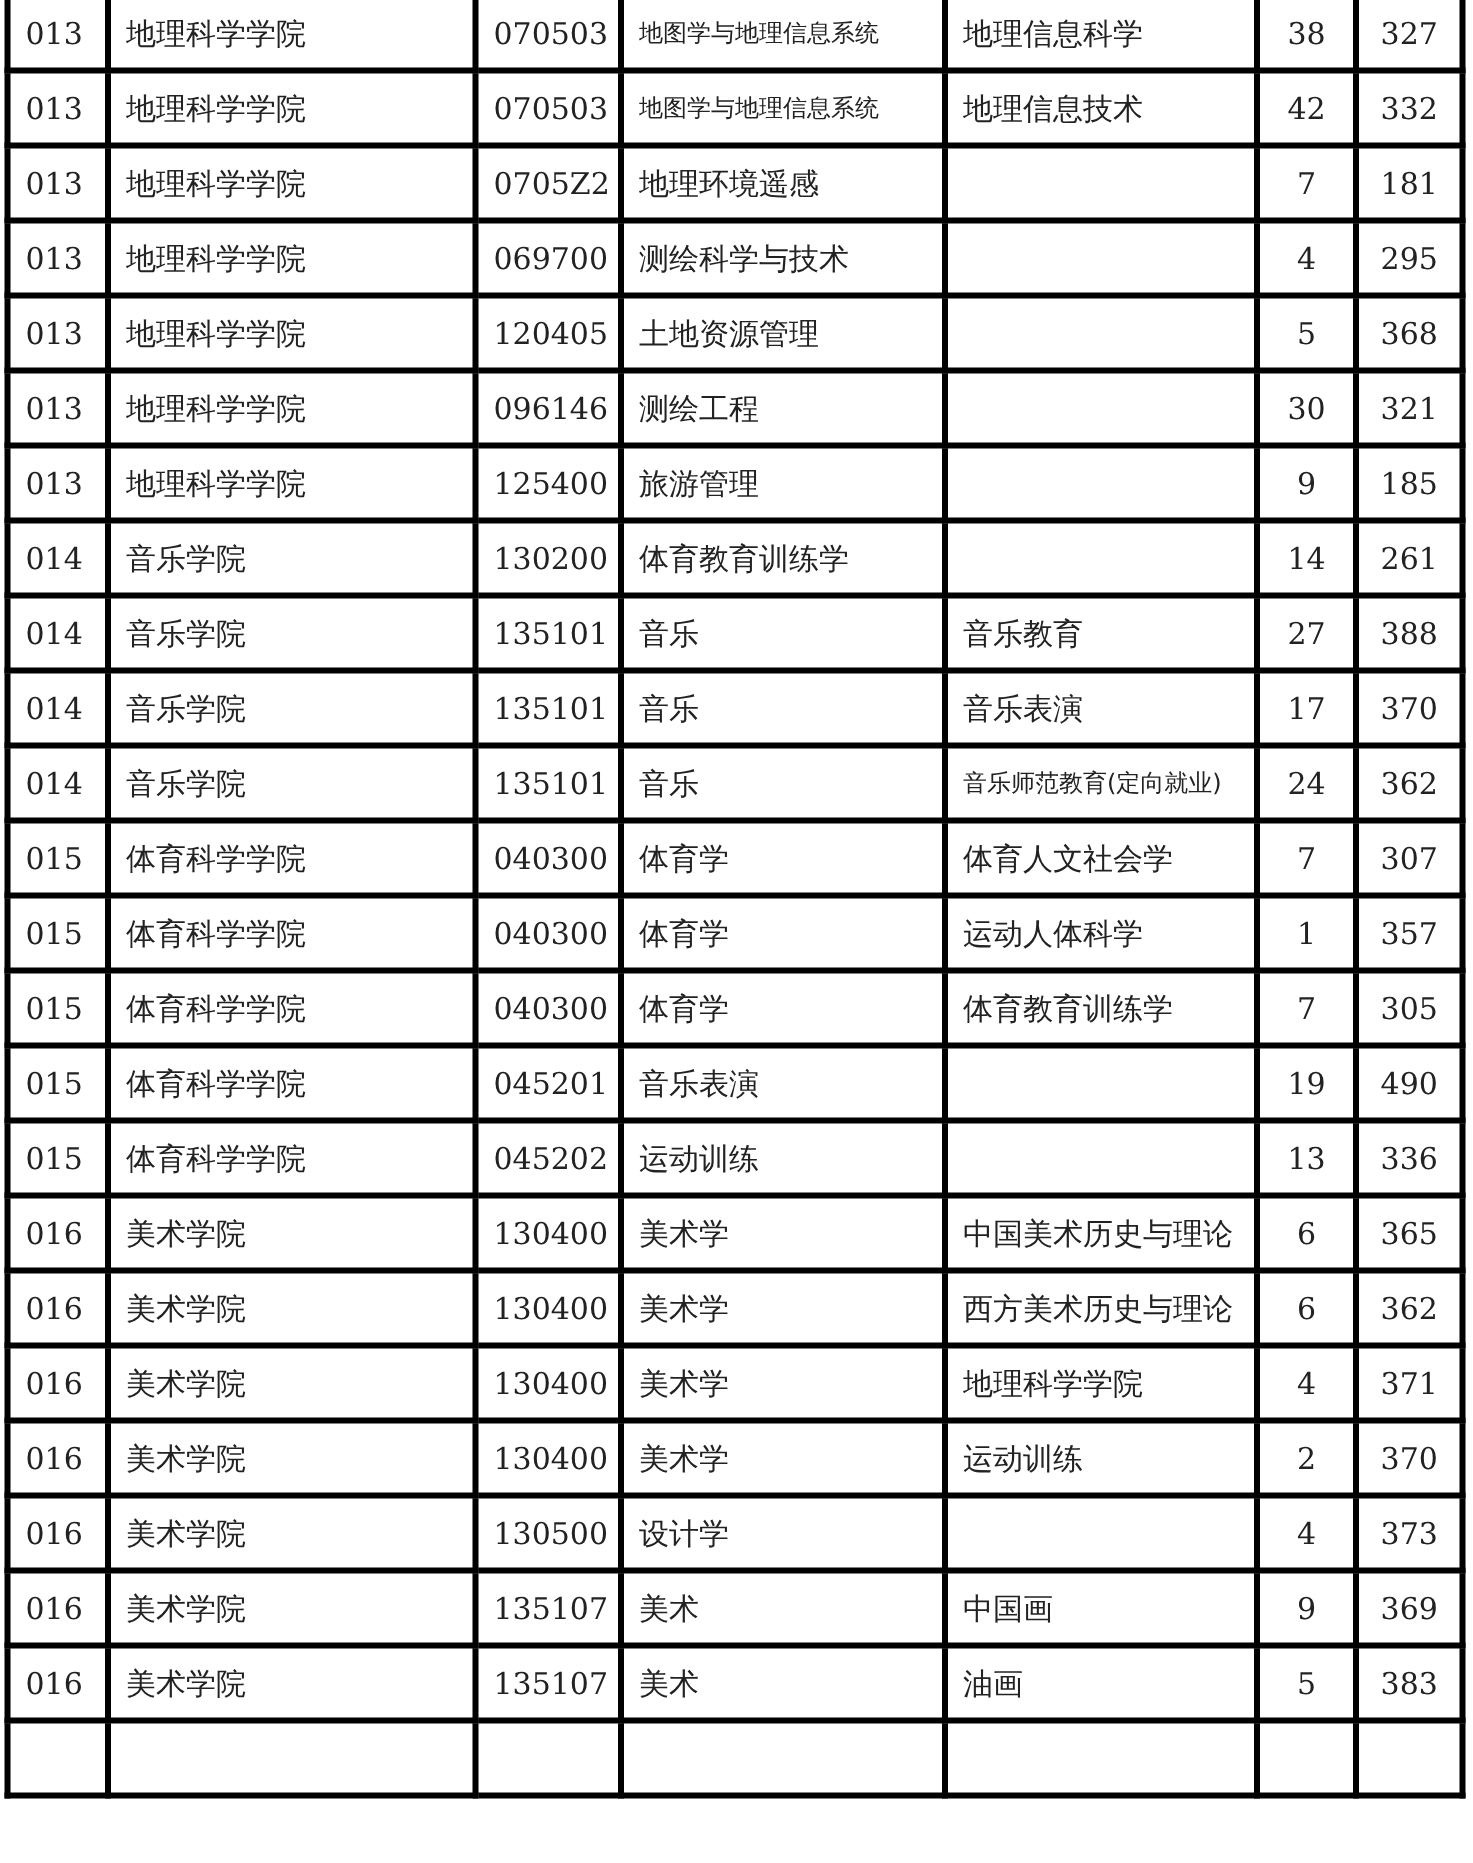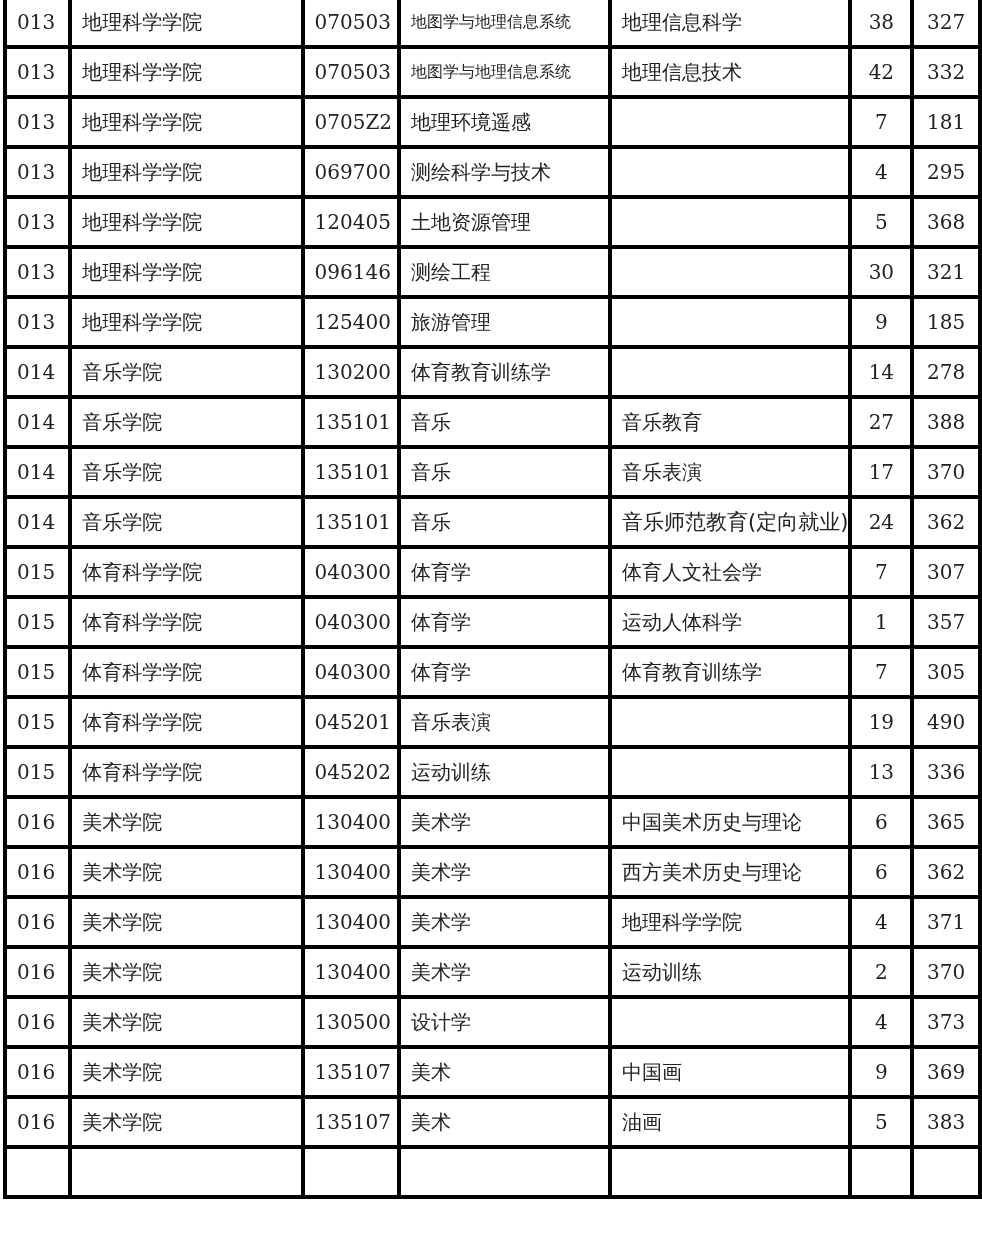--- a/index.html
+++ b/index.html
@@ -11,21 +11,21 @@
     color: #222;
   }
   .tbl td {
     border: 4px solid #000;
     height: 46px; padding: 0 0 0 10px;
     font-size: 20px; white-space: nowrap; overflow: hidden;
     vertical-align: middle;
   }
   .tbl td.num { text-align: center; padding: 0; }
   .tbl td.small { font-size: 16px; }
-  .tbl td.smaller { font-size: 21px; font-family: "DejaVu Sans", "Liberation Sans", sans-serif; }
+  .tbl td.smaller { font-size: 16px; font-family: "DejaVu Sans", "Liberation Sans", sans-serif; }
 </style>
 </head>
 <body>
 
 <table class="tbl">
   <colgroup>
     <col style="width:67px">
       <col style="width:245px">
       <col style="width:97px">
       <col style="width:216px">
@@ -97,21 +97,21 @@
     <td class="num">9</td>
     <td class="num">185</td>
   </tr>
       <tr>
     <td>014</td>
     <td>音乐学院</td>
     <td>130200</td>
     <td>体育教育训练学</td>
     <td></td>
     <td class="num">14</td>
-    <td class="num">278</td>
+    <td class="num">261</td>
   </tr>
       <tr>
     <td>014</td>
     <td>音乐学院</td>
     <td>135101</td>
     <td>音乐</td>
     <td>音乐教育</td>
     <td class="num">27</td>
     <td class="num">388</td>
   </tr>

